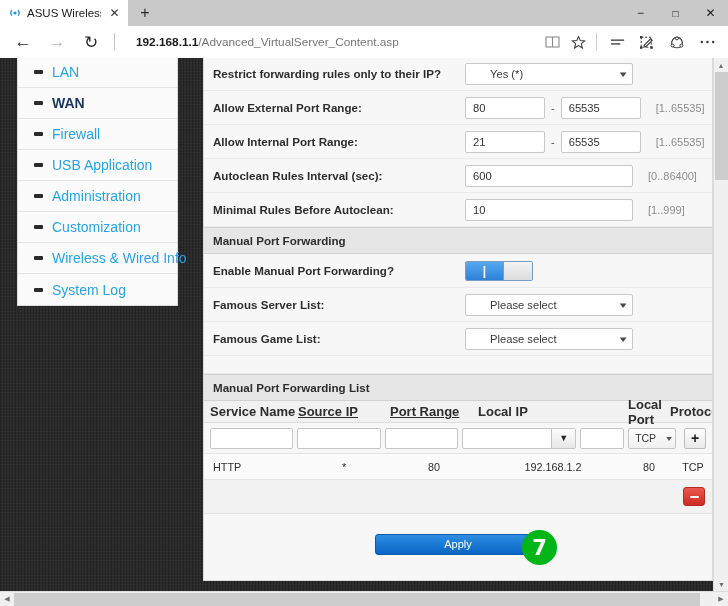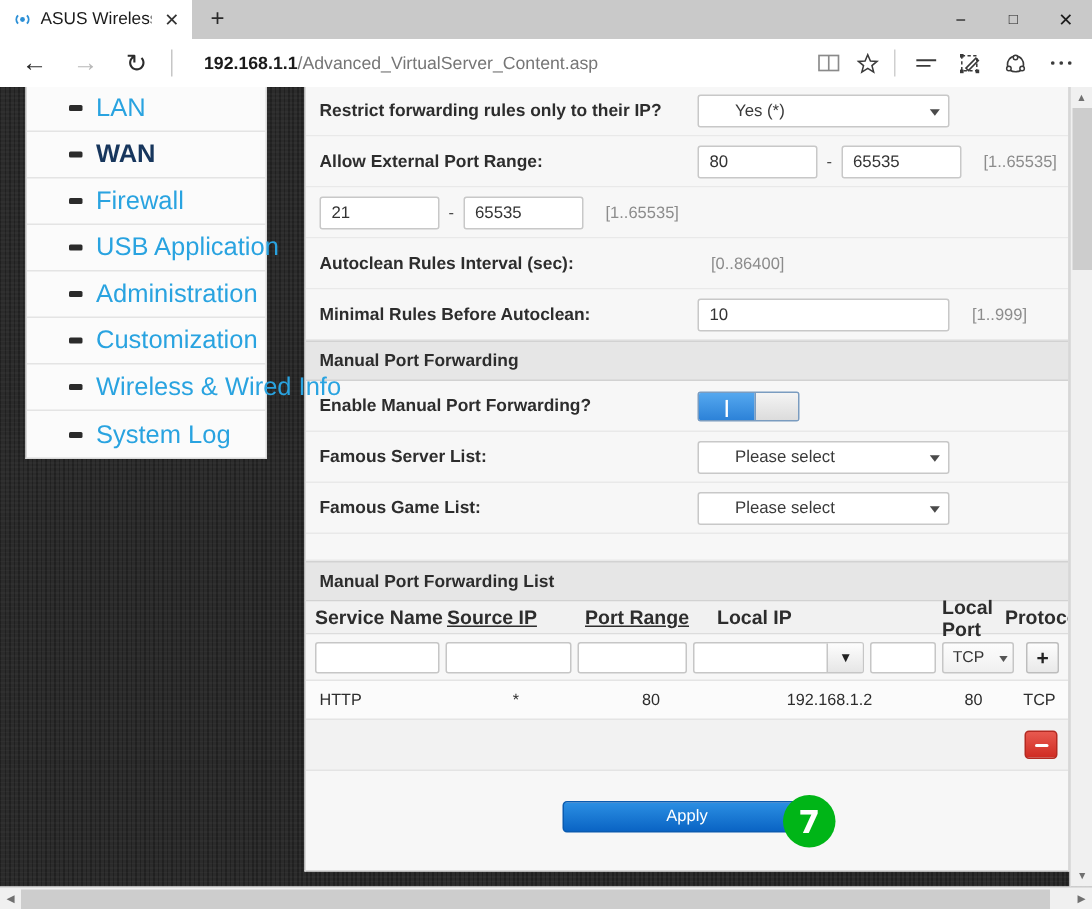--- a/index.html
+++ b/index.html
@@ -96,23 +96,23 @@
   
   .sidebar {
     position: absolute; left: 17px; top: -1px;
     width: 161px; height: 249px;
     background: #fbfbfb;
     border: 1px solid #d9d9d9; border-top: none;
     z-index: 3;
   }
   .side-item {
     height: 31px; display: flex; align-items: center;
-    padding-left: 28px; gap: 9px;
+    padding-left: 16px; gap: 9px;
     border-bottom: 1px solid #e4e4e4;
-    font-size: 17px;
+    font-size: 14px;
   }
   .side-item:last-child { border-bottom: none; }
   .dash {
     width: 9px; height: 4px; background: #2b2b2b; border-radius: 1px;
     flex: none;
   }
   .side-label { color: #29a3e0; white-space: nowrap; }
   .side-item.active .side-label { color: #17365d; font-weight: bold; }
 
   
@@ -435,31 +435,33 @@
         <div class="label">Allow External Port Range:</div>
         <div class="field">
           <div class="txt w80">80</div>
           <span class="dashsep">-</span>
           <div class="txt w80">65535</div>
           <span class="hint">[1..65535]</span>
         </div>
       </div>
 
       <div class="row">
+        <div class="label">Allow Internal Port Range:</div>
         <div class="field">
           <div class="txt w80">21</div>
           <span class="dashsep">-</span>
           <div class="txt w80">65535</div>
           <span class="hint">[1..65535]</span>
         </div>
       </div>
 
       <div class="row">
         <div class="label">Autoclean Rules Interval (sec):</div>
         <div class="field">
+          <div class="txt w168">600</div>
           <span class="hint">[0..86400]</span>
         </div>
       </div>
 
       <div class="row">
         <div class="label">Minimal Rules Before Autoclean:</div>
         <div class="field">
           <div class="txt w168">10</div>
           <span class="hint">[1..999]</span>
         </div>

